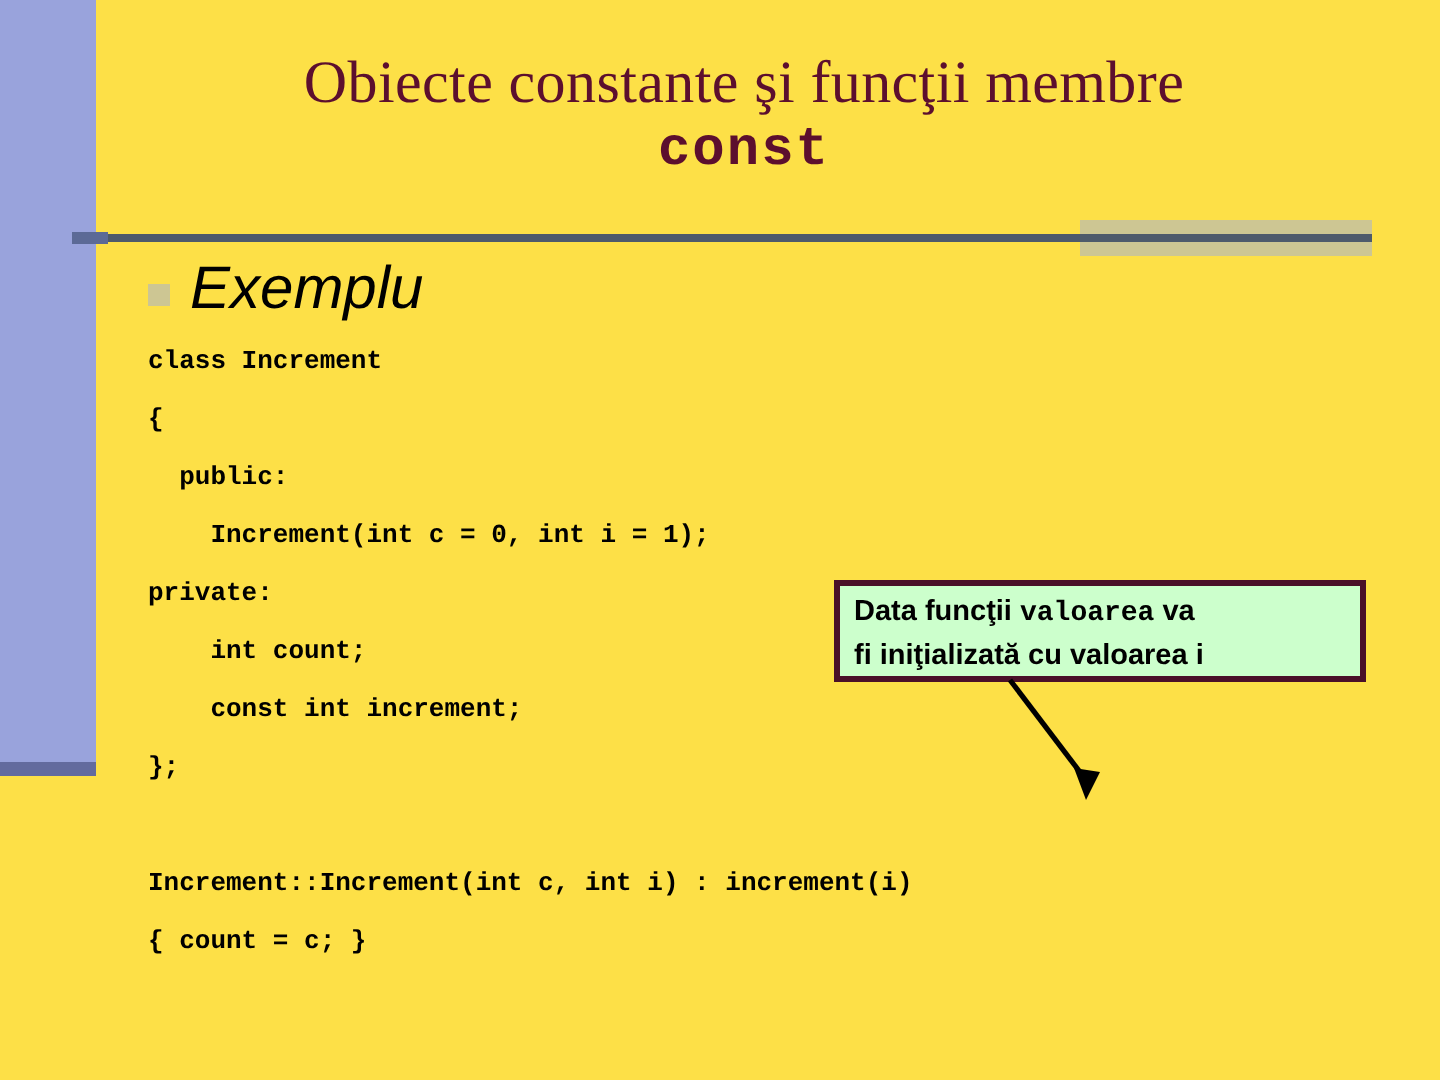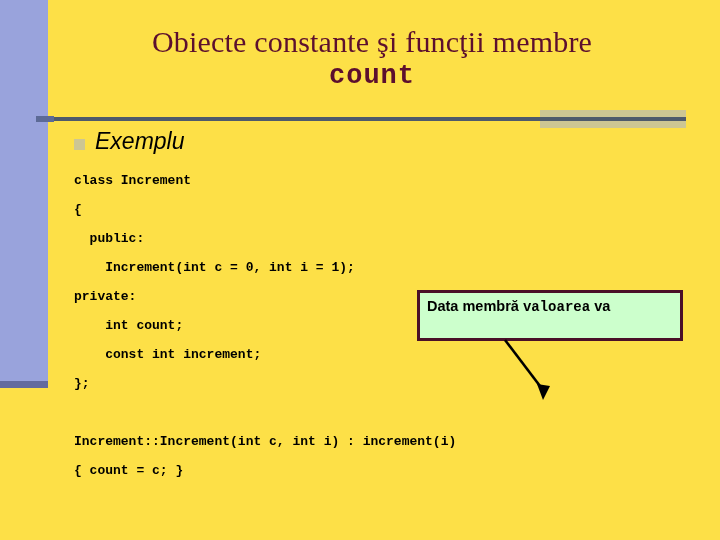--- a/index.html
+++ b/index.html
@@ -103,21 +103,21 @@
     width: 11px;
     height: 11px;
     background: #cdc693;
     margin-right: 10px;
     margin-top: 5px;
     flex: 0 0 auto;
   }
   .bullet-label {
     font-family: "Liberation Sans", sans-serif;
     font-style: italic;
-    font-size: 23px;
+    font-size: 30px;
     color: #000000;
     line-height: 1;
   }
 
   
   .code-block {
     position: absolute;
     left: 74px;
     top: 166px;
     font-family: "Liberation Mono", "DejaVu Sans Mono", monospace;
@@ -169,36 +169,37 @@
 </head>
 <body>
 
 <div id="slide">
 
   <div class="side-bar"></div>
   <div class="side-bar-foot"></div>
 
   <div class="title-block">
     <div class="title-line1">Obiecte constante şi funcţii membre</div>
-    <div class="title-line2">count</div>
+    <div class="title-line2">const</div>
   </div>
 
   <div class="tan-tab"></div>
   <div class="rule"></div>
   <div class="rule-cap"></div>
 
   <div class="bullet-row">
     <span class="bullet-marker"></span>
     <span class="bullet-label">Exemplu</span>
   </div>
 
   <div class="code-block"><div class="code-line">class Increment</div><div class="code-line">{</div><div class="code-line">  public:</div><div class="code-line">    Increment(int c = 0, int i = 1);</div><div class="code-line">private:</div><div class="code-line">    int count;</div><div class="code-line">    const int increment;</div><div class="code-line">};</div><div class="code-gap"></div><div class="code-line">Increment::Increment(int c, int i) : increment(i)</div><div class="code-line">{ count = c; }</div></div>
 
   <div class="callout">
-    <div><span>Data membră </span><span class="mono">valoarea</span><span> va</span></div>
+    <div><span>Data funcţii </span><span class="mono">valoarea</span><span> va</span></div>
+    <div>fi iniţializată cu valoarea i</div>
   </div>
 
   <svg class="arrow-svg" viewBox="0 0 120 68">
     <line x1="10" y1="2" x2="48" y2="52" stroke="#000000" stroke-width="2.6"></line>
     <polygon points="48,62 42,46 55,48" fill="#000000"></polygon>
   </svg>
 
 </div>
 
 </body></html>

